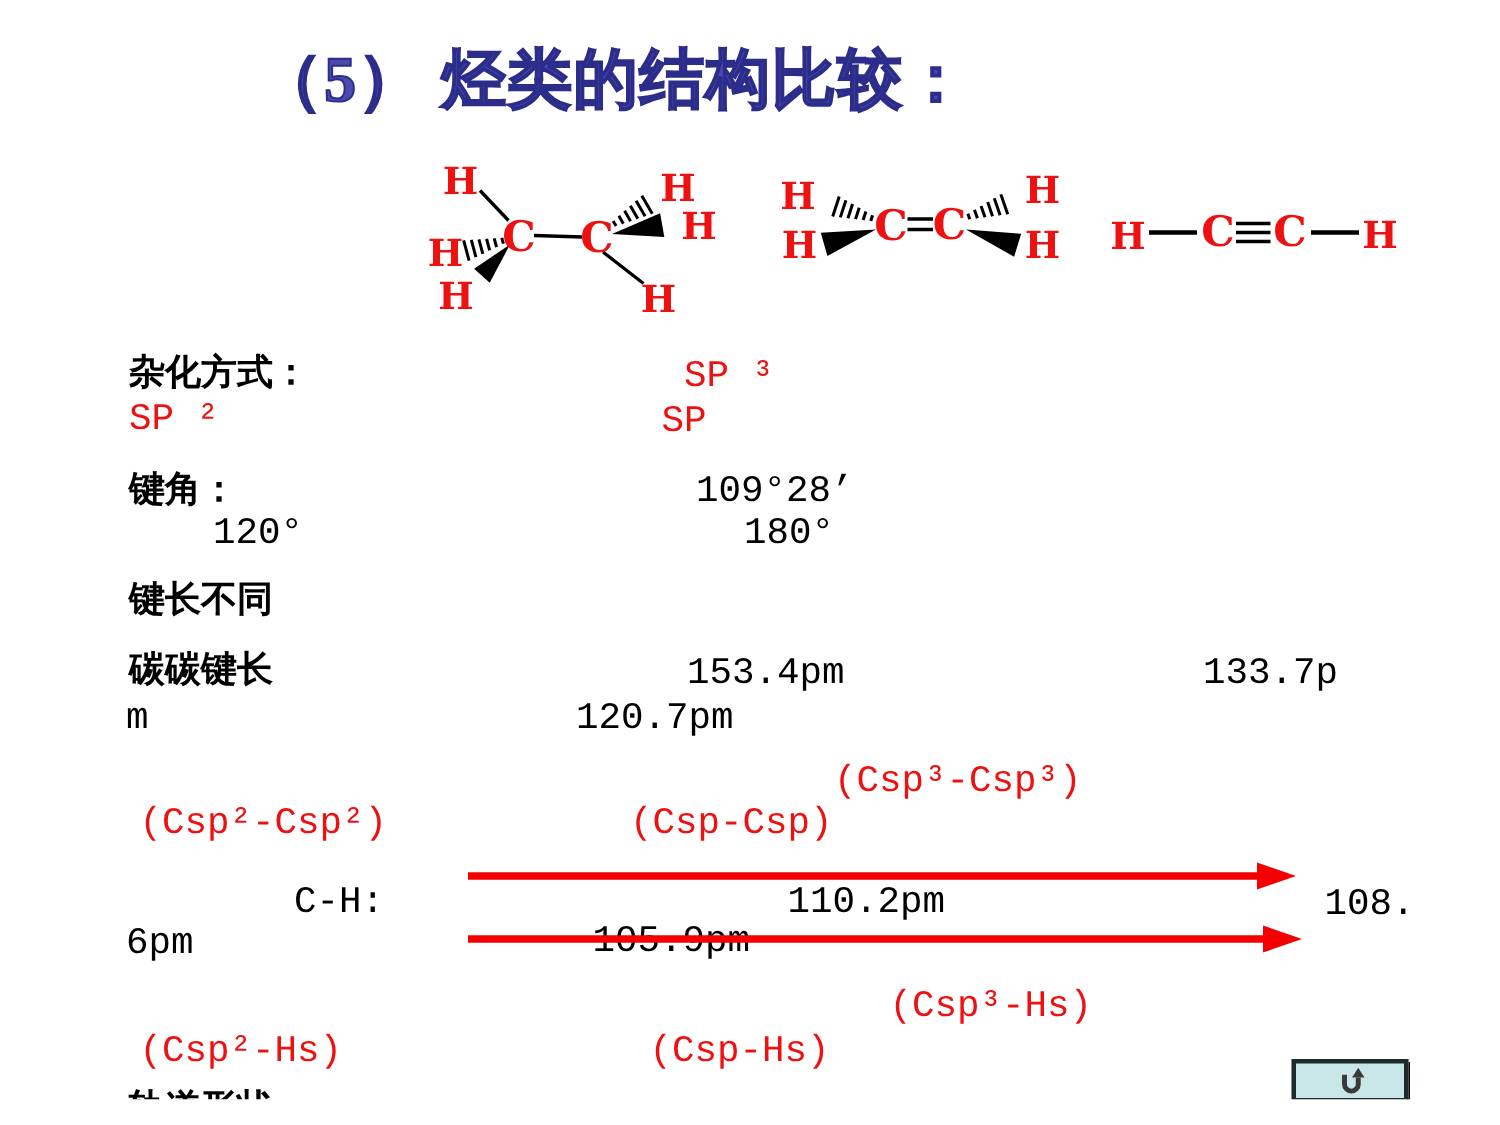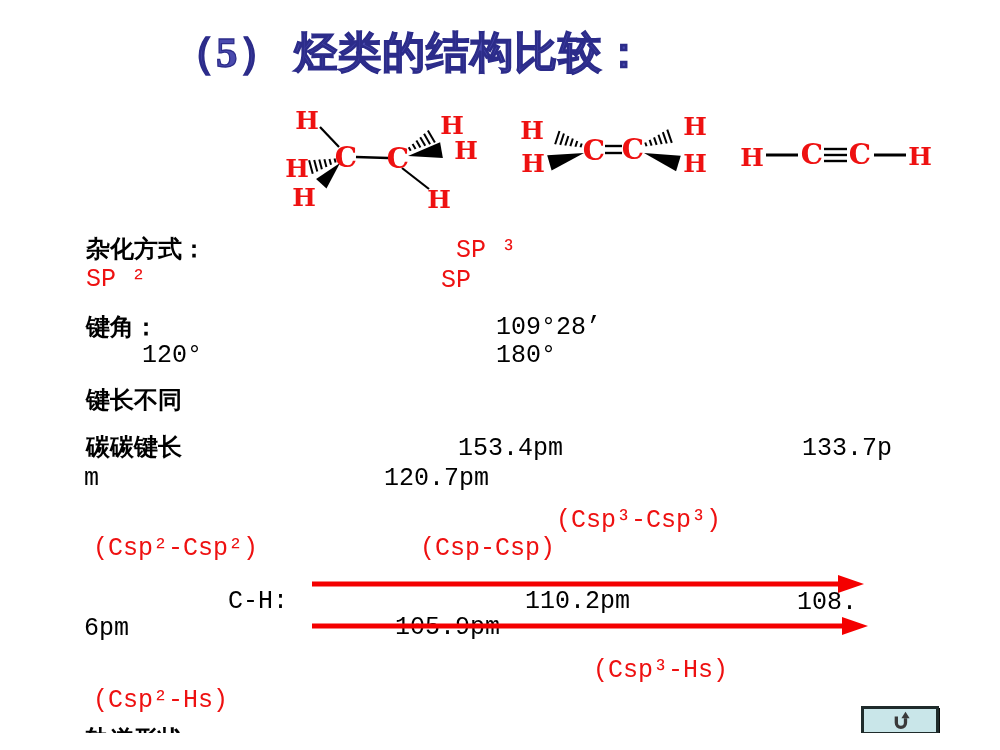--- a/index.html
+++ b/index.html
@@ -15,35 +15,35 @@
   .cn{font-size:24px;font-weight:bold;color:#000;}
   .num{font-size:25px;color:#000;font-family:Liberation Mono, monospace;}
   .red{color:#ee1111;}
 
   
   [data-name="hybridization-label"]{left:86px;top:237px}
   [data-name="hybridization-sp3"]{left:456px;top:238px}
   [data-name="hybridization-sp2"]{left:86px;top:267px}
   [data-name="hybridization-sp"]{left:441px;top:268px}
   [data-name="bond-angle-label"]{left:86px;top:315px}
-  [data-name="bond-angle-sp3"]{left:496px;top:315px}
+  [data-name="bond-angle-sp3"]{left:464px;top:315px}
   [data-name="bond-angle-sp2"]{left:142px;top:343px}
   [data-name="bond-angle-sp"]{left:496px;top:343px}
   [data-name="bond-length-note"]{left:86px;top:388px}
   [data-name="cc-bond-label"]{left:86px;top:435px}
   [data-name="cc-bond-sp3"]{left:458px;top:436px}
   [data-name="cc-bond-sp2-wrap-a"]{left:802px;top:436px}
   [data-name="cc-bond-sp2-wrap-b"]{left:84px;top:466px}
   [data-name="cc-bond-sp"]{left:384px;top:466px}
   [data-name="cc-tag-sp3"]{left:556px;top:508px}
   [data-name="cc-tag-sp2"]{left:93px;top:536px}
   [data-name="cc-tag-sp"]{left:420px;top:536px}
-  [data-name="ch-bond-label"]{left:228px;top:589px}
+  [data-name="ch-bond-label"]{left:196px;top:589px}
   [data-name="ch-bond-sp3"]{left:525px;top:589px}
-  [data-name="ch-bond-sp2-wrap-a"]{left:797px;top:590px}
+  [data-name="ch-bond-sp2-wrap-a"]{left:883px;top:590px}
   [data-name="ch-bond-sp2-wrap-b"]{left:84px;top:616px}
   [data-name="ch-bond-sp"]{left:395px;top:615px}
   [data-name="ch-tag-sp3"]{left:593px;top:658px}
   [data-name="ch-tag-sp2"]{left:93px;top:688px}
   [data-name="ch-tag-sp"]{left:433px;top:688px}
   [data-name="orbital-shape-label"]{left:86px;top:727px}
   [data-name="orbital-shape-values"]{left:578px;top:726px;letter-spacing:49px;}
 
   
   .mol{position:absolute;}
@@ -166,20 +166,21 @@
   <span class="txt num red" data-name="cc-tag-sp3">(Csp³-Csp³)</span>
   <span class="txt num red" data-name="cc-tag-sp">(Csp-Csp)</span>
 
   <span class="txt num" data-name="ch-bond-label">C-H:</span>
   <span class="txt num" data-name="ch-bond-sp3">110.2pm</span>
   <span class="txt num" data-name="ch-bond-sp2-wrap-a">108.</span>
   <span class="txt num" data-name="ch-bond-sp2-wrap-b">6pm</span>
   <span class="txt num" data-name="ch-bond-sp">105.9pm</span>
   <span class="txt num red" data-name="ch-tag-sp2">(Csp²-Hs)</span>
   <span class="txt num red" data-name="ch-tag-sp3">(Csp³-Hs)</span>
+  <span class="txt num red" data-name="ch-tag-sp">(Csp-Hs)</span>
 
   <span class="txt cn" data-name="orbital-shape-label">轨道形状:</span>
 
   <svg data-name="trend-arrows" viewBox="0 0 1000 750">
     <g data-name="trend-arrow-top">
       <line x1="312" y1="584" x2="840" y2="584" stroke="#f40000" stroke-width="5"></line>
       <polygon points="838,575 838,593 864,584" fill="#f40000"></polygon>
     </g>
     <g data-name="trend-arrow-bottom">
       <line x1="312" y1="626" x2="844" y2="626" stroke="#f40000" stroke-width="5"></line>

